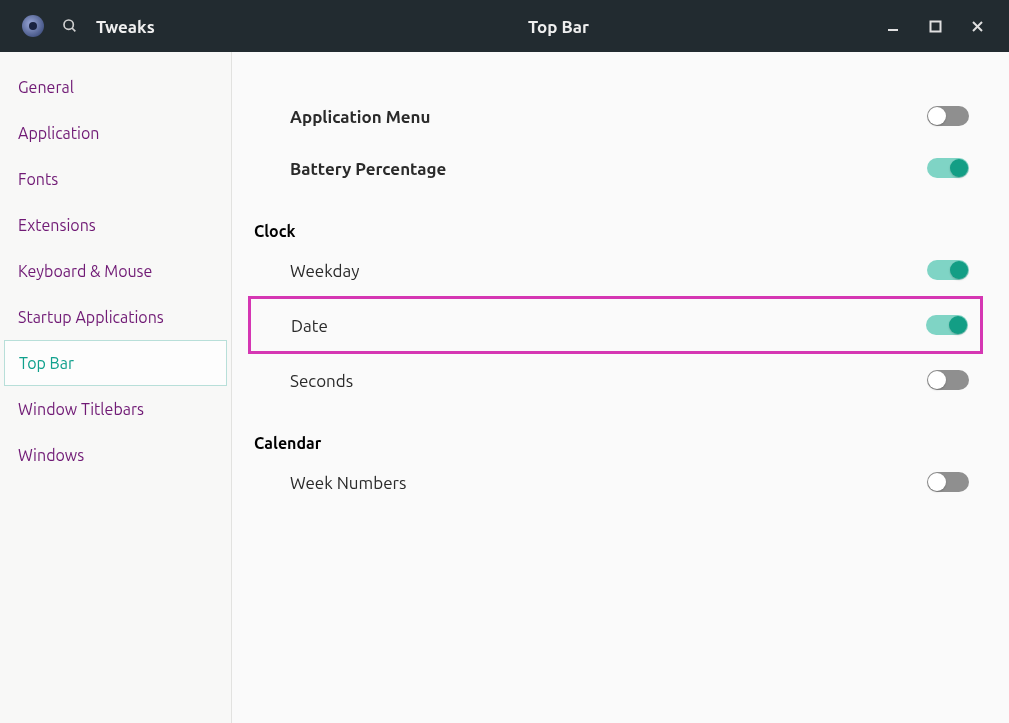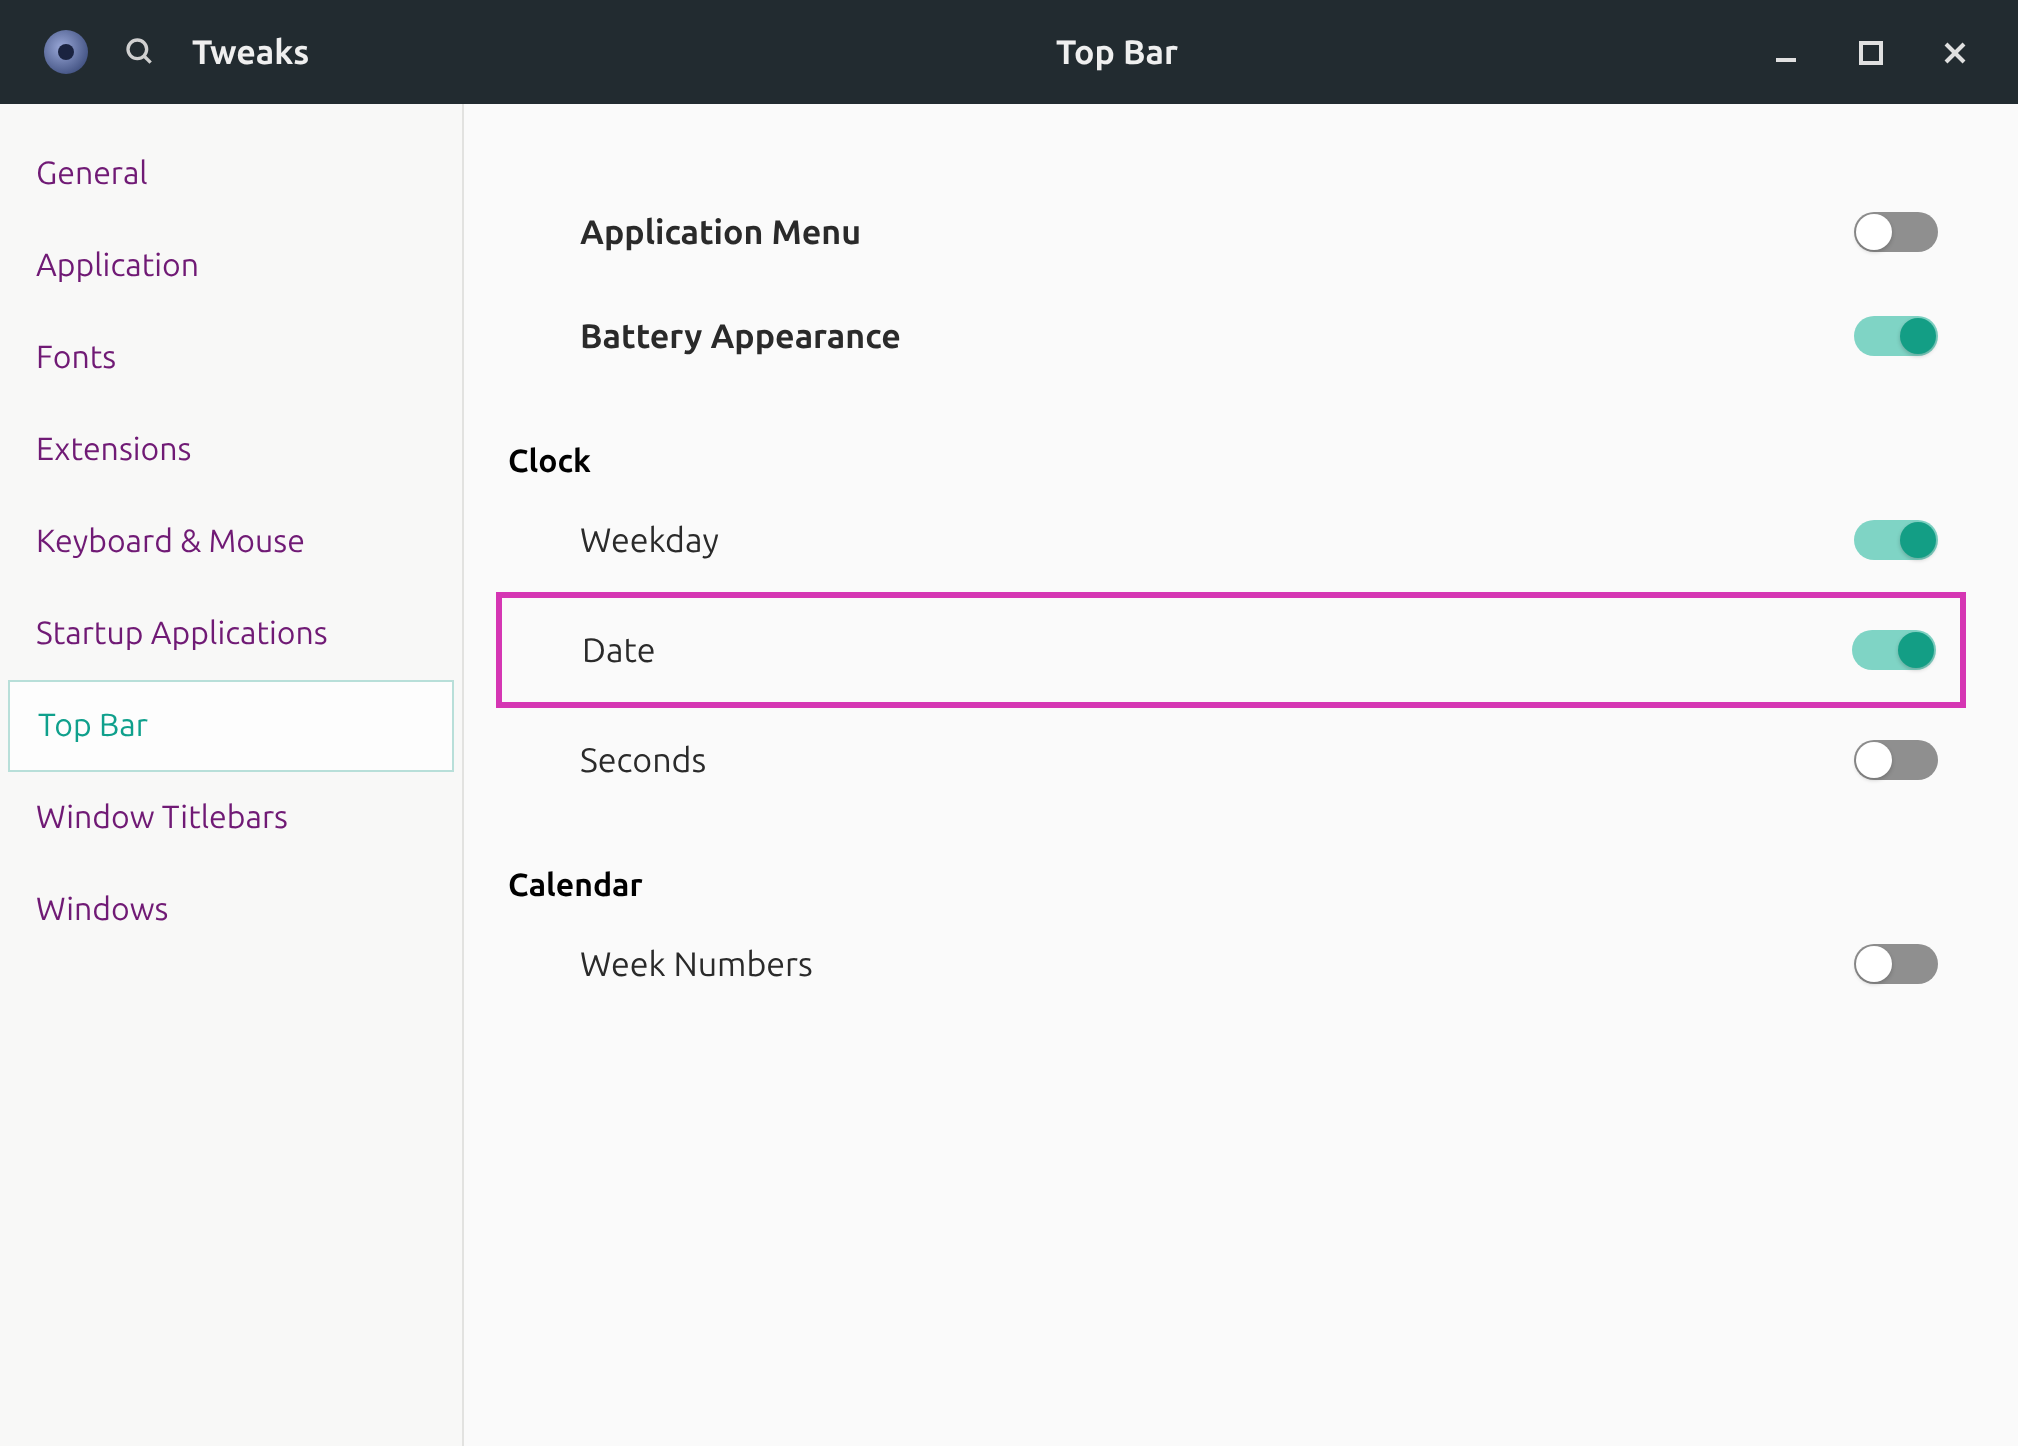--- a/index.html
+++ b/index.html
@@ -230,21 +230,21 @@
       <div class="sidebar-item"><span>Window Titlebars</span></div>
       <div class="sidebar-item"><span>Windows</span></div>
     </div>
   <div class="content" id="content">
       <div class="settings-group">
         <div class="row top-row">
           <div class="row-label">Application Menu</div>
           <div class="toggle off"></div>
         </div>
         <div class="row top-row">
-          <div class="row-label">Battery Appearance</div>
+          <div class="row-label">Battery Percentage</div>
           <div class="toggle on"></div>
         </div>
       </div>
       <div class="section-heading">Clock</div>
       <div class="settings-group">
         <div class="row">
           <div class="row-label">Weekday</div>
           <div class="toggle on"></div>
         </div>
         <div class="row highlight">

